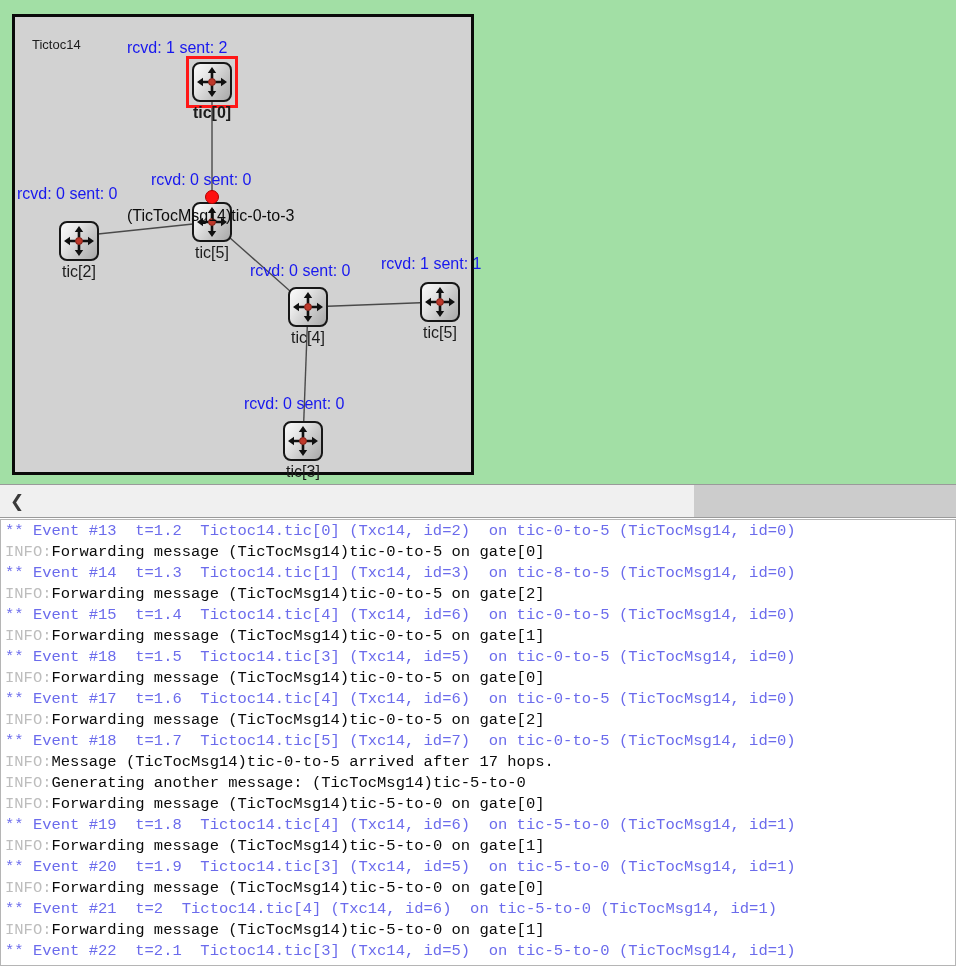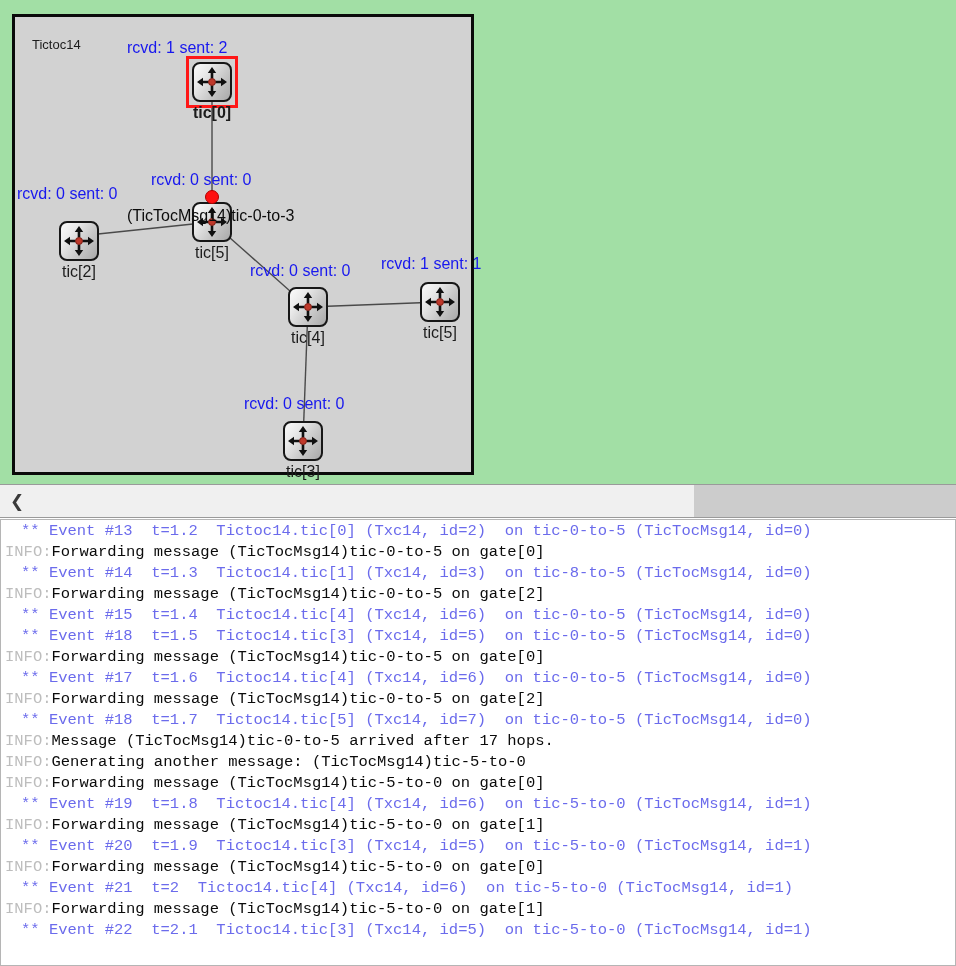--- a/index.html
+++ b/index.html
@@ -148,21 +148,21 @@
     padding: 1px 0 0 4px;
   }
   .log-line {
     font-family: "Liberation Mono", "DejaVu Sans Mono", monospace;
     font-size: 15.5px;
     line-height: 21px;
     height: 21px;
     white-space: pre;
     color: #0b0b0b;
   }
-  .log-line.event { color: #6b6bec; margin-left: 16px; }
+  .log-line.event { color: #6b6bec; }
   .log-line .info-tag { color: #bdbdbd; }
 </style>
 </head>
 <body>
 
 <div id="canvas-pane">
   <div id="module-box">
     <div id="module-title">Tictoc14</div>
     <svg id="link-layer">
         <line x1="197" y1="65" x2="197" y2="205" stroke="#4a4a4a" stroke-width="1.4"></line>
@@ -255,20 +255,21 @@
   <div id="hscroll-arrow">❮</div>
   <div id="hscroll-thumb"></div>
 </div>
 
 <div id="log-pane">
     <div class="log-line event"><span>** Event #13  t=1.2  Tictoc14.tic[0] (Txc14, id=2)  on tic-0-to-5 (TicTocMsg14, id=0)</span></div>
     <div class="log-line"><span class="info-tag">INFO:</span><span>Forwarding message (TicTocMsg14)tic-0-to-5 on gate[0]</span></div>
     <div class="log-line event"><span>** Event #14  t=1.3  Tictoc14.tic[1] (Txc14, id=3)  on tic-8-to-5 (TicTocMsg14, id=0)</span></div>
     <div class="log-line"><span class="info-tag">INFO:</span><span>Forwarding message (TicTocMsg14)tic-0-to-5 on gate[2]</span></div>
     <div class="log-line event"><span>** Event #15  t=1.4  Tictoc14.tic[4] (Txc14, id=6)  on tic-0-to-5 (TicTocMsg14, id=0)</span></div>
+    <div class="log-line"><span class="info-tag">INFO:</span><span>Forwarding message (TicTocMsg14)tic-0-to-5 on gate[1]</span></div>
     <div class="log-line event"><span>** Event #18  t=1.5  Tictoc14.tic[3] (Txc14, id=5)  on tic-0-to-5 (TicTocMsg14, id=0)</span></div>
     <div class="log-line"><span class="info-tag">INFO:</span><span>Forwarding message (TicTocMsg14)tic-0-to-5 on gate[0]</span></div>
     <div class="log-line event"><span>** Event #17  t=1.6  Tictoc14.tic[4] (Txc14, id=6)  on tic-0-to-5 (TicTocMsg14, id=0)</span></div>
     <div class="log-line"><span class="info-tag">INFO:</span><span>Forwarding message (TicTocMsg14)tic-0-to-5 on gate[2]</span></div>
     <div class="log-line event"><span>** Event #18  t=1.7  Tictoc14.tic[5] (Txc14, id=7)  on tic-0-to-5 (TicTocMsg14, id=0)</span></div>
     <div class="log-line"><span class="info-tag">INFO:</span><span>Message (TicTocMsg14)tic-0-to-5 arrived after 17 hops.</span></div>
     <div class="log-line"><span class="info-tag">INFO:</span><span>Generating another message: (TicTocMsg14)tic-5-to-0</span></div>
     <div class="log-line"><span class="info-tag">INFO:</span><span>Forwarding message (TicTocMsg14)tic-5-to-0 on gate[0]</span></div>
     <div class="log-line event"><span>** Event #19  t=1.8  Tictoc14.tic[4] (Txc14, id=6)  on tic-5-to-0 (TicTocMsg14, id=1)</span></div>
     <div class="log-line"><span class="info-tag">INFO:</span><span>Forwarding message (TicTocMsg14)tic-5-to-0 on gate[1]</span></div>

